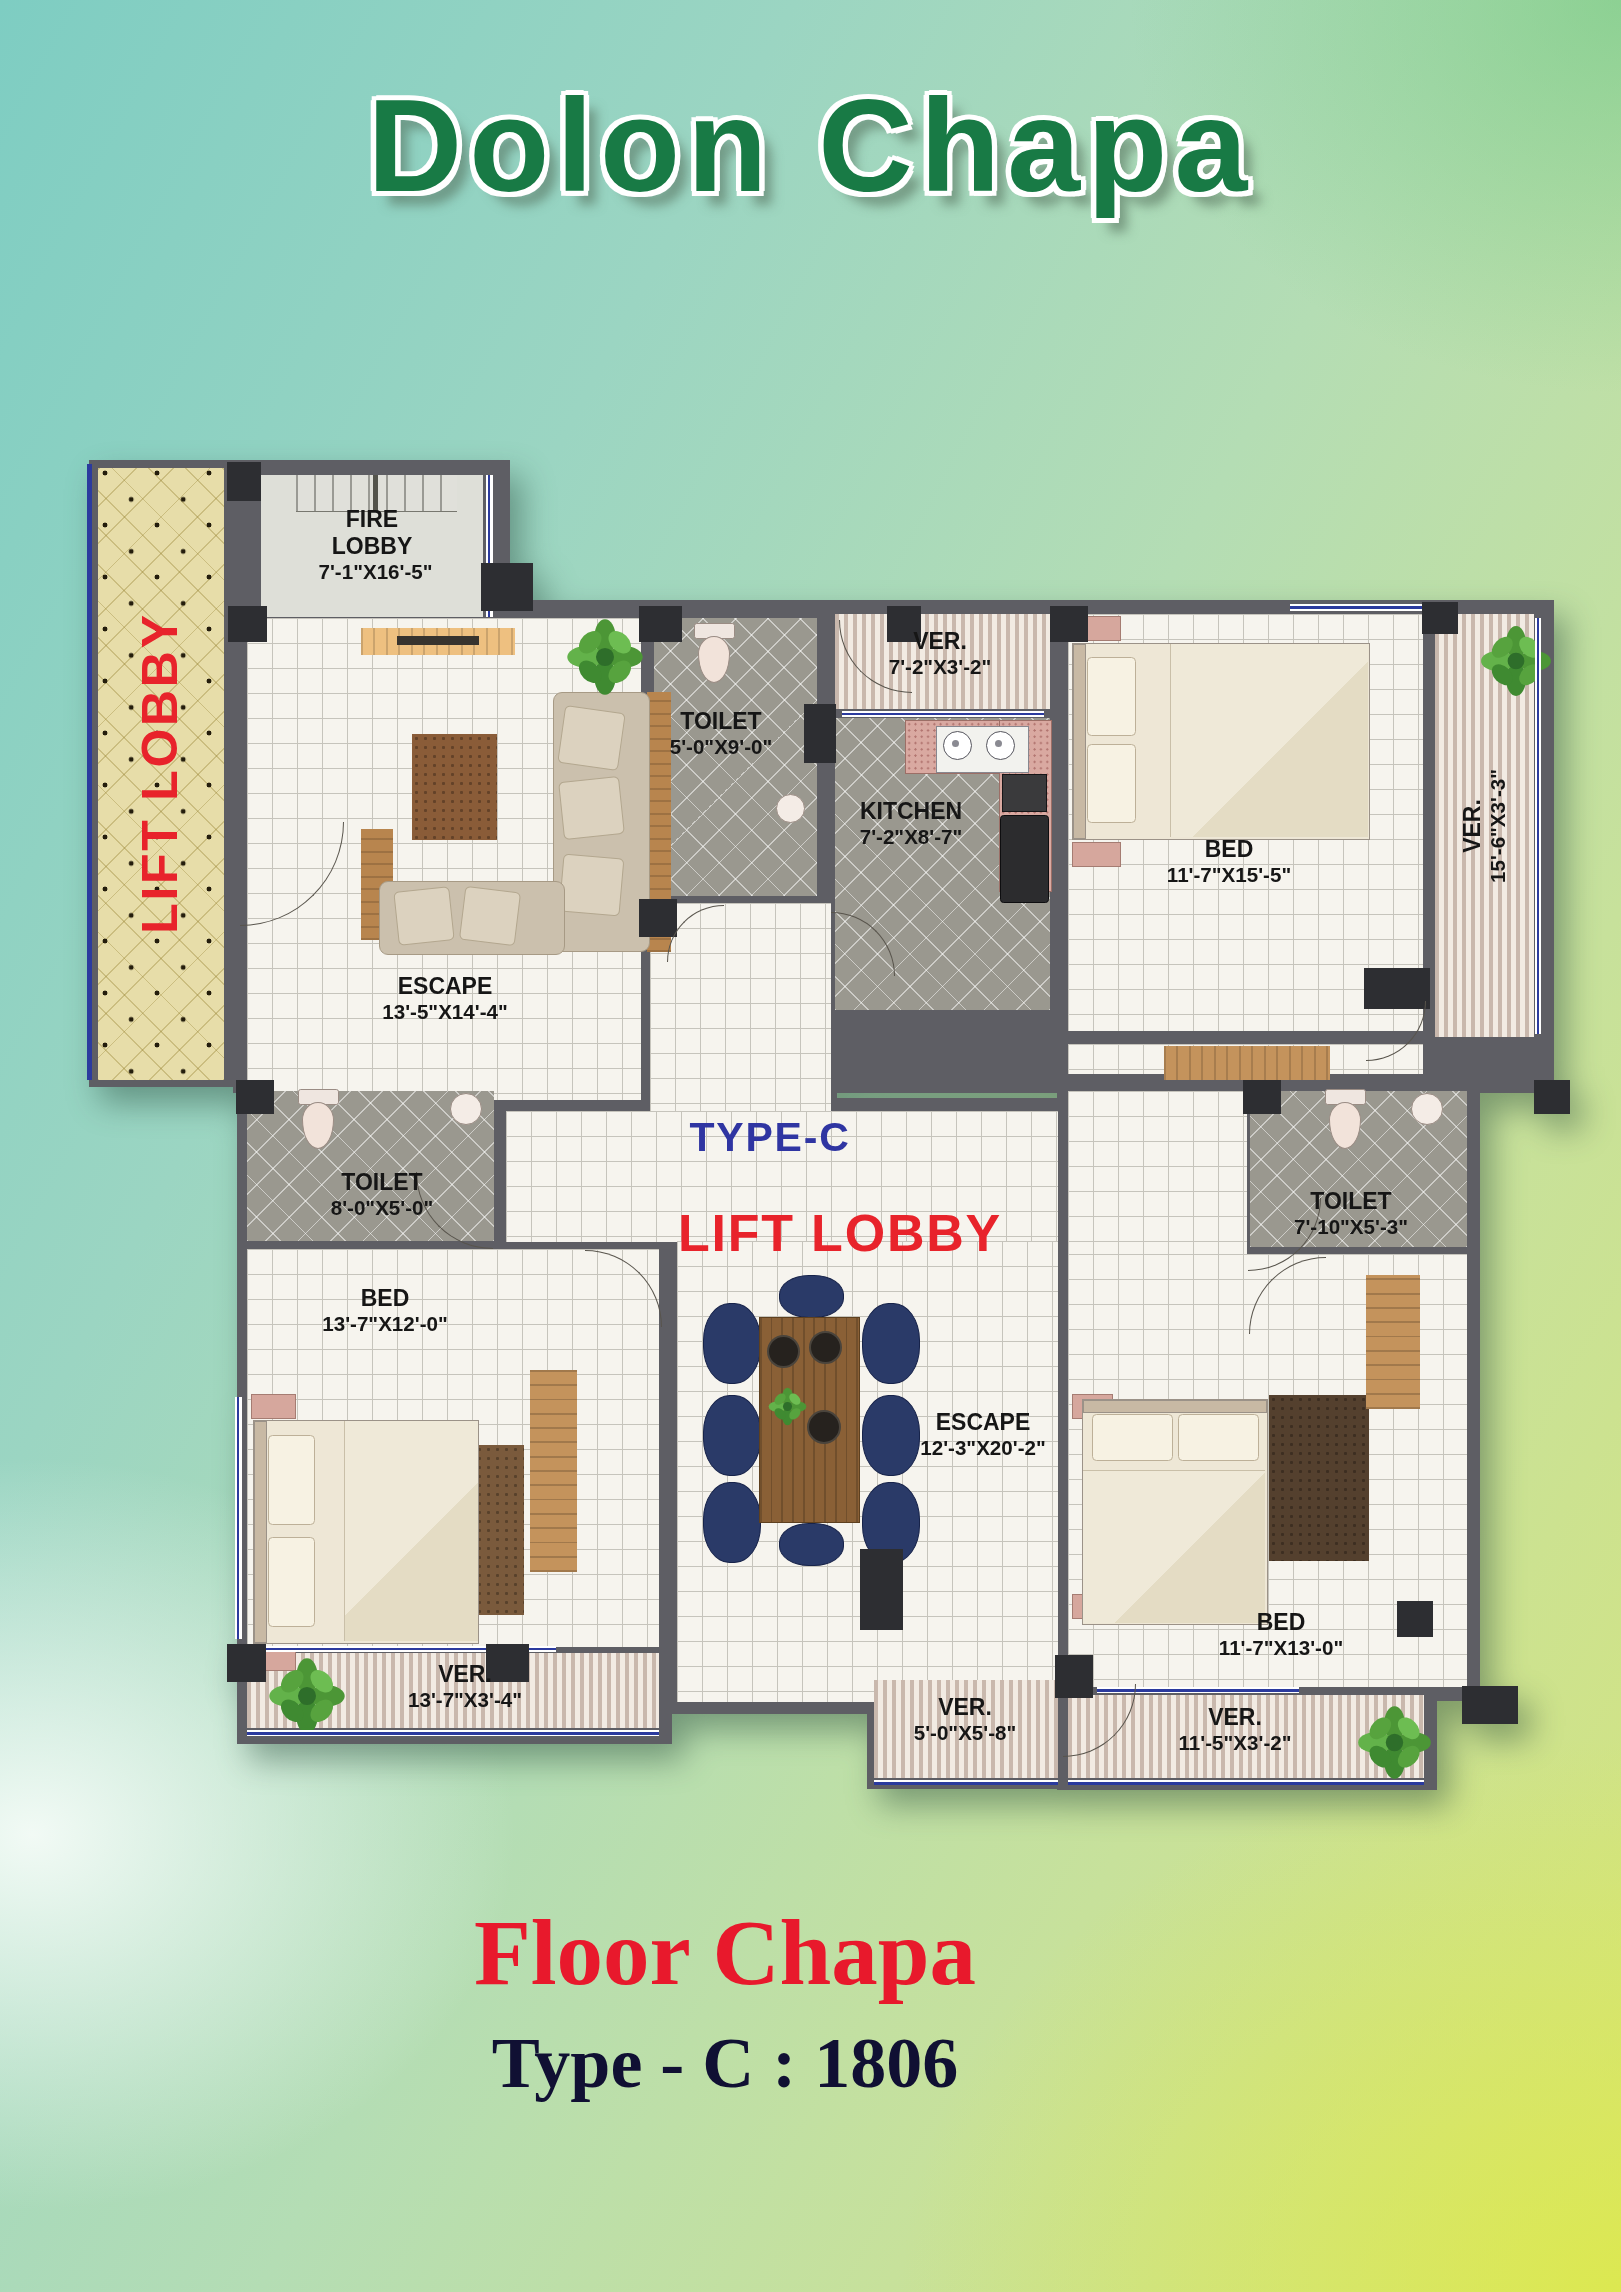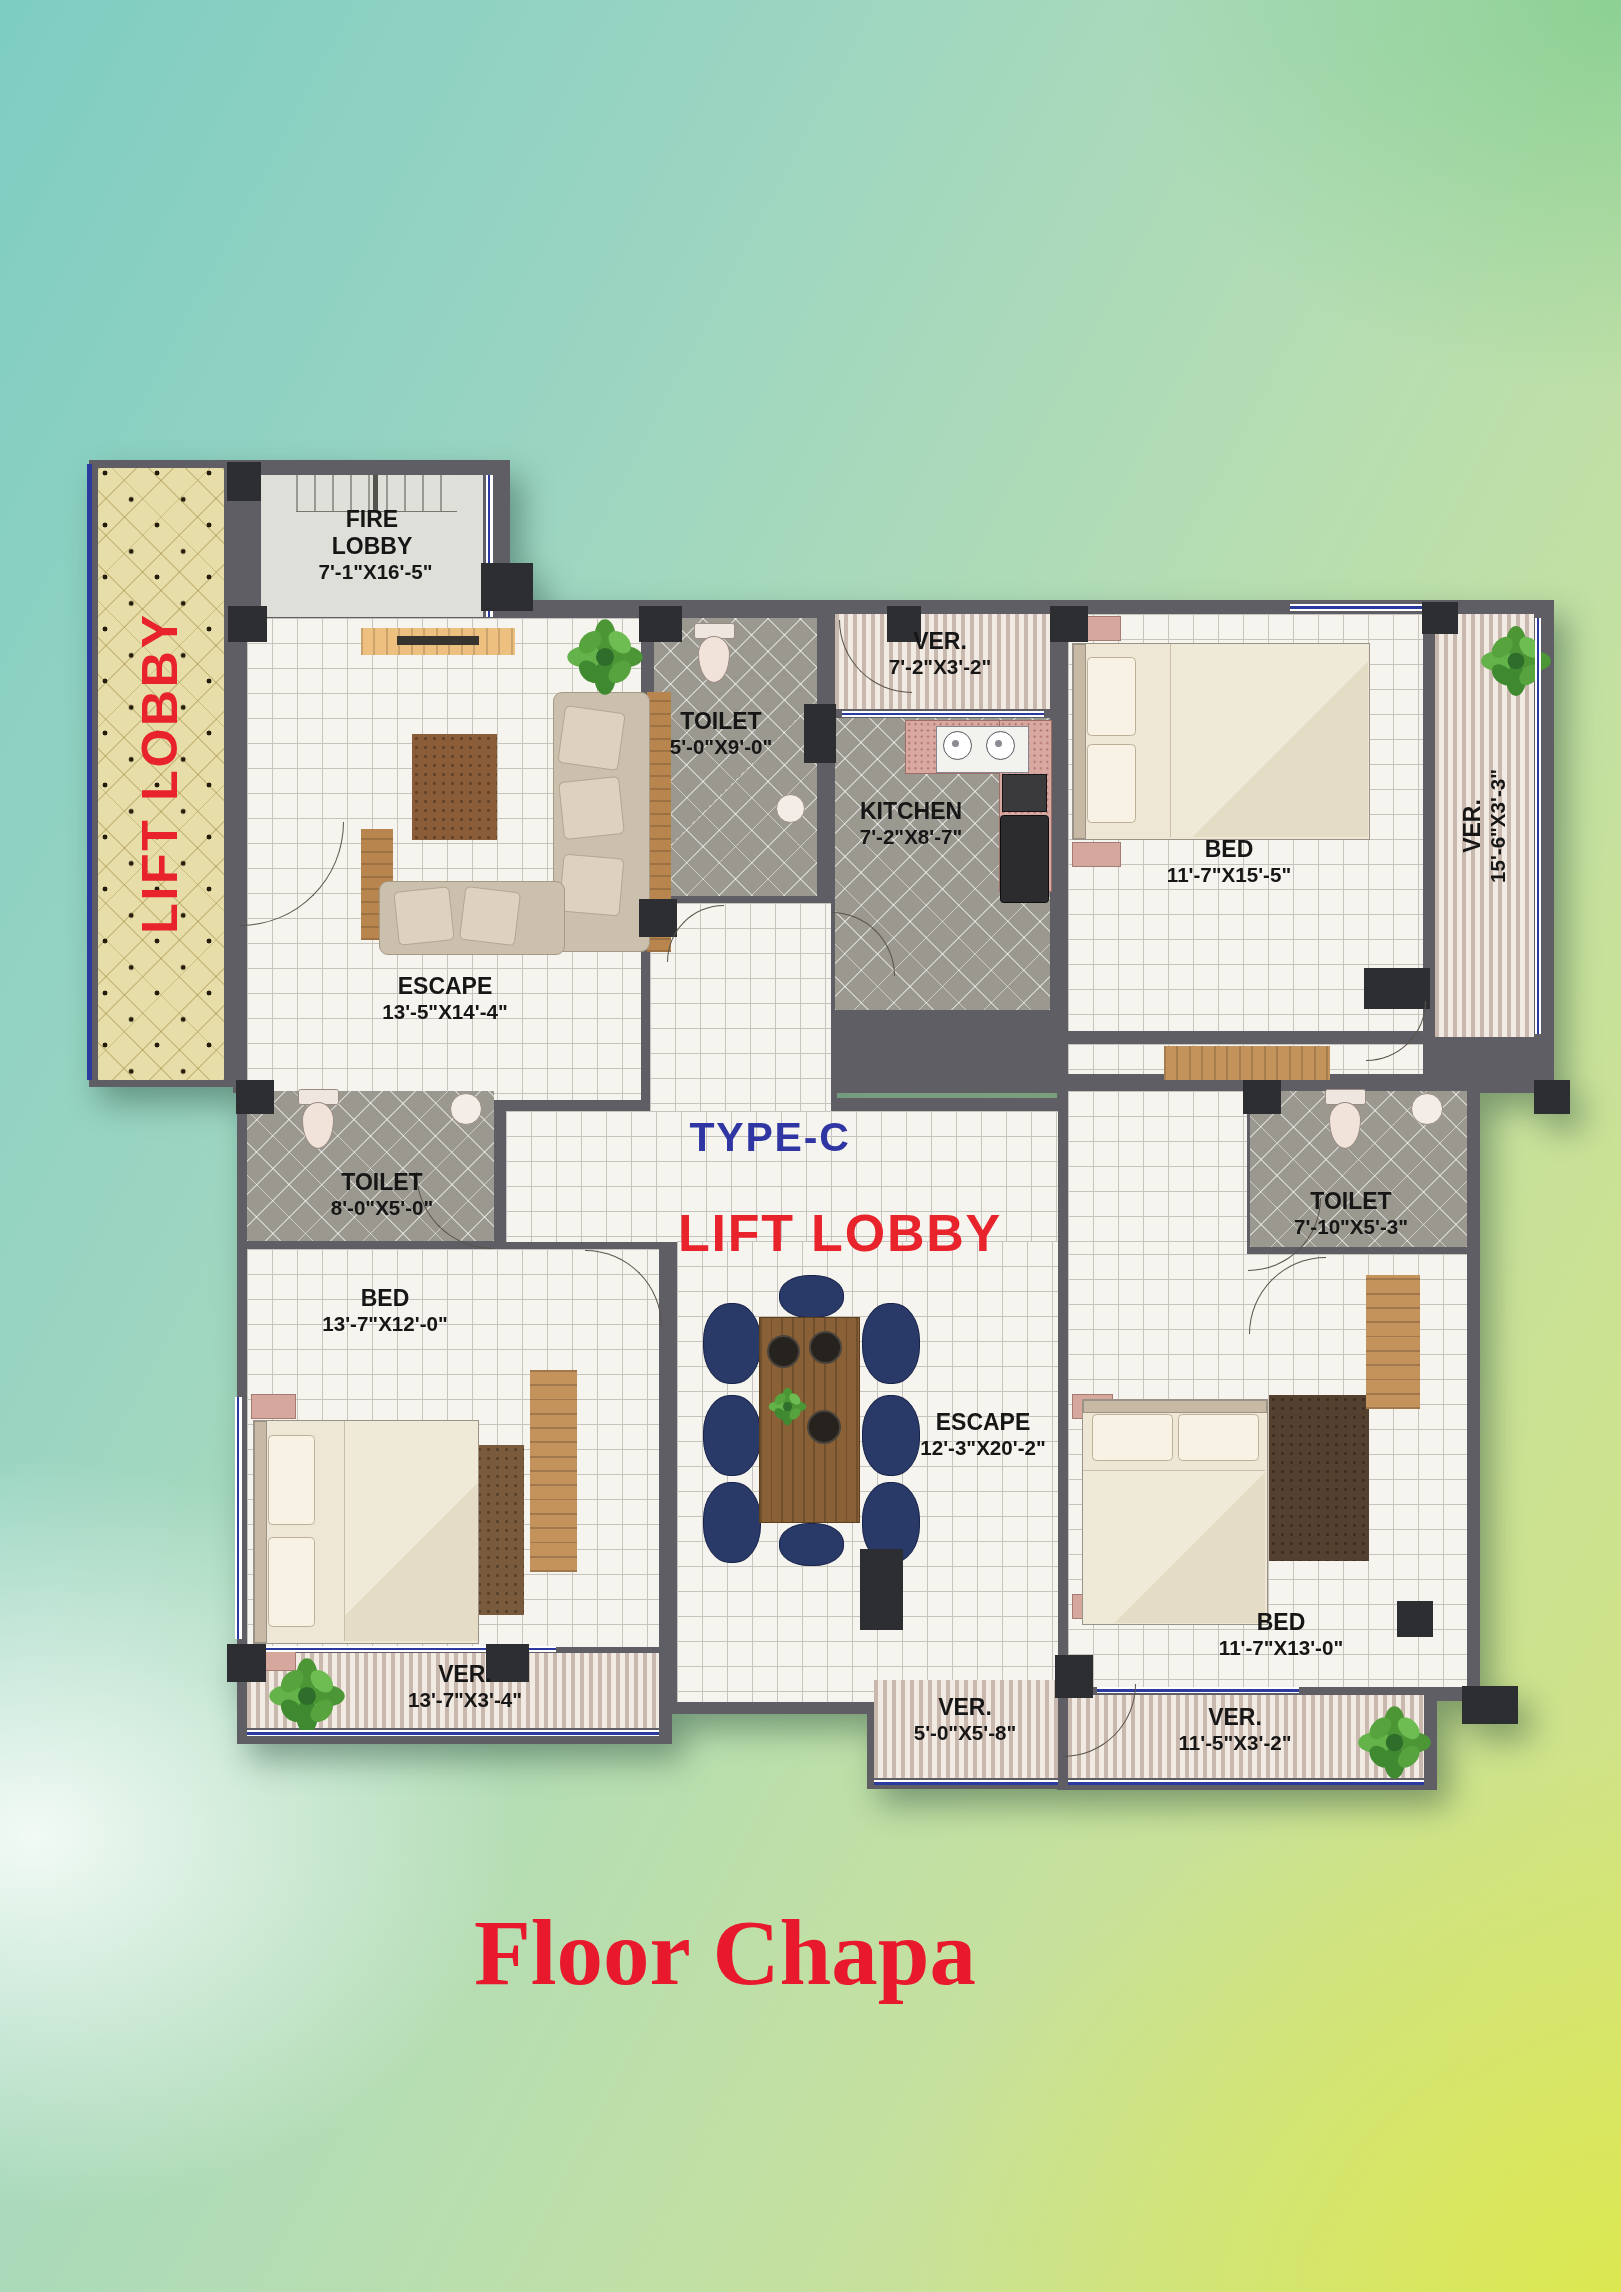--- a/index.html
+++ b/index.html
@@ -105,20 +105,21 @@
       <ellipse cx="68" cy="32" rx="16" ry="11" transform="rotate(45 68 32)" fill="#6dbd52"></ellipse>
       <ellipse cx="32" cy="68" rx="16" ry="11" transform="rotate(45 32 68)" fill="#3f8a31"></ellipse>
       <ellipse cx="68" cy="68" rx="16" ry="11" transform="rotate(-45 68 68)" fill="#57a33e"></ellipse>
       <circle cx="50" cy="50" r="11" fill="#2e6e2a"></circle>
     </g>
   </defs>
 </svg>
 
 <div id="page">
 
+  <div id="main-title">Dolon Chapa</div>
 
   <div id="plan">
 
     <div class="wall" style="left:-5.4px;top:-3.6px;width:421px;height:172px;"></div>
     <div class="wall" style="left:-5.4px;top:-3.6px;width:146px;height:627px;"></div>
     <div class="wall" style="left:139px;top:136px;width:1321px;height:493px;"></div>
     <div class="wall" style="left:143px;top:614px;width:435px;height:666px;"></div>
     <div class="wall" style="left:551px;top:432px;width:192px;height:222px;"></div>
     <div class="wall" style="left:401px;top:634px;width:578px;height:175px;"></div>
     <div class="wall" style="left:574px;top:775px;width:405px;height:475px;"></div>
@@ -355,15 +356,16 @@
       <div class="dim">11'-5"X3'-2"</div>
     </div>
 
     <div id="type-label" style="left:676px;top:673px;">TYPE-C</div>
     <div id="center-lobby-label" style="left:746px;top:769px;">LIFT LOBBY</div>
     <div id="side-lobby-label" style="left:66px;top:309px;">LIFT LOBBY</div>
 
   </div>
 
   <div id="footer-title" class="footer-line">Floor Chapa</div>
+  <div id="footer-sub" class="footer-line">Type - C : 1806</div>
 
 </div>
 
 
 </body></html>

